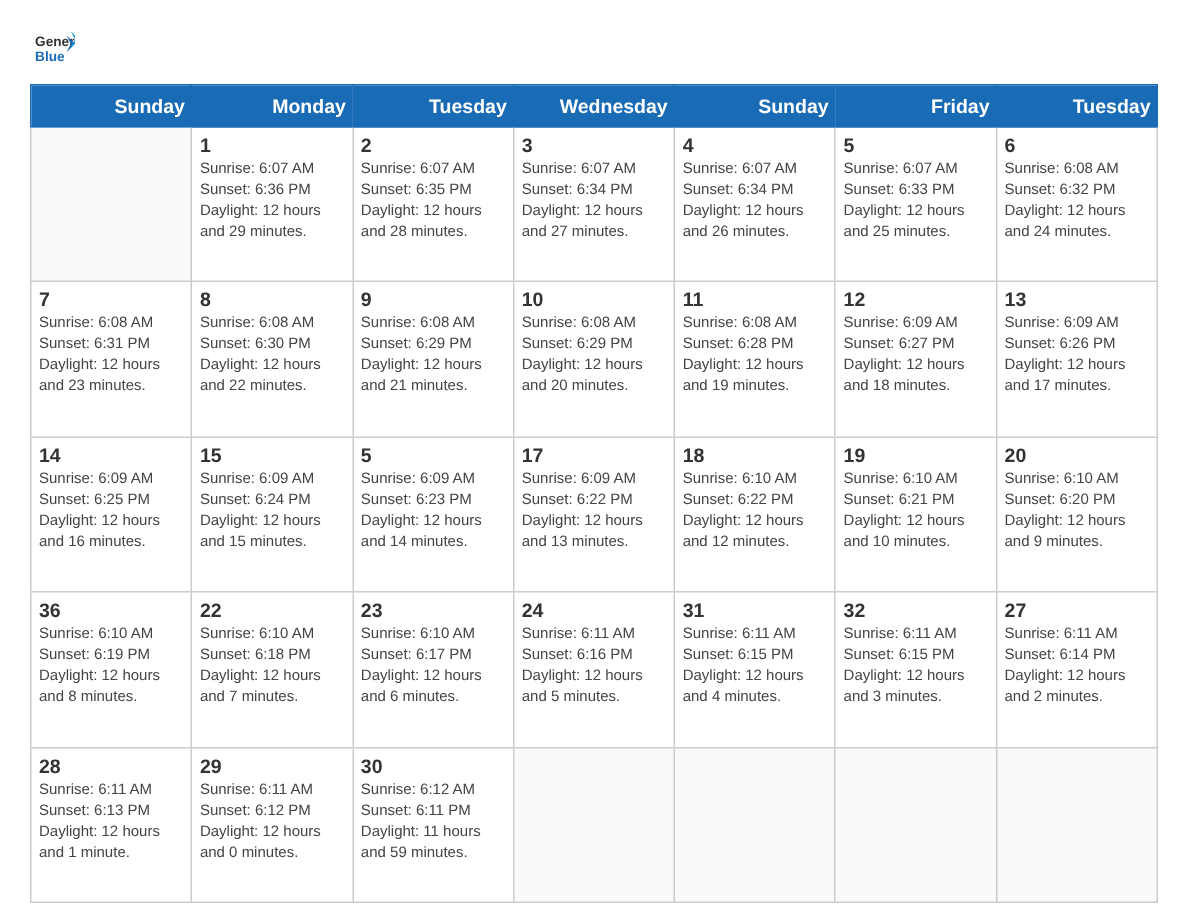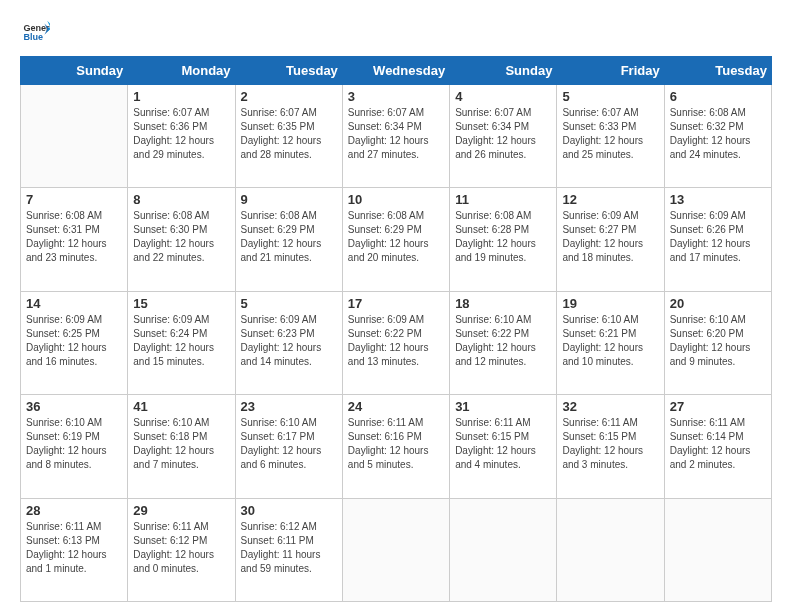--- a/index.html
+++ b/index.html
@@ -212,21 +212,21 @@
             <span class="day-number">20</span>
             <div class="day-info">Sunrise: 6:10 AM<br>Sunset: 6:20 PM<br>Daylight: 12 hours<br>and 9 minutes.</div>
           </td>
         </tr>
         <tr>
           <td>
             <span class="day-number">36</span>
             <div class="day-info">Sunrise: 6:10 AM<br>Sunset: 6:19 PM<br>Daylight: 12 hours<br>and 8 minutes.</div>
           </td>
           <td>
-            <span class="day-number">41</span>
+            <span class="day-number">22</span>
             <div class="day-info">Sunrise: 6:10 AM<br>Sunset: 6:18 PM<br>Daylight: 12 hours<br>and 7 minutes.</div>
           </td>
           <td>
             <span class="day-number">23</span>
             <div class="day-info">Sunrise: 6:10 AM<br>Sunset: 6:17 PM<br>Daylight: 12 hours<br>and 6 minutes.</div>
           </td>
           <td>
             <span class="day-number">24</span>
             <div class="day-info">Sunrise: 6:11 AM<br>Sunset: 6:16 PM<br>Daylight: 12 hours<br>and 5 minutes.</div>
           </td>

